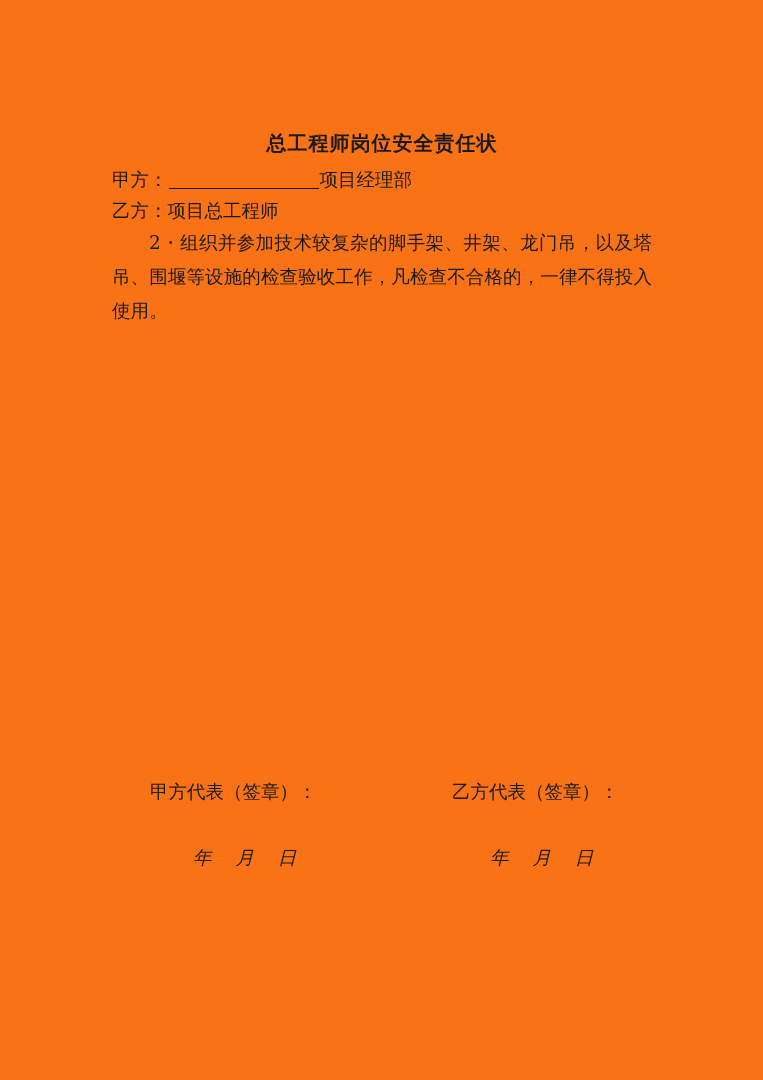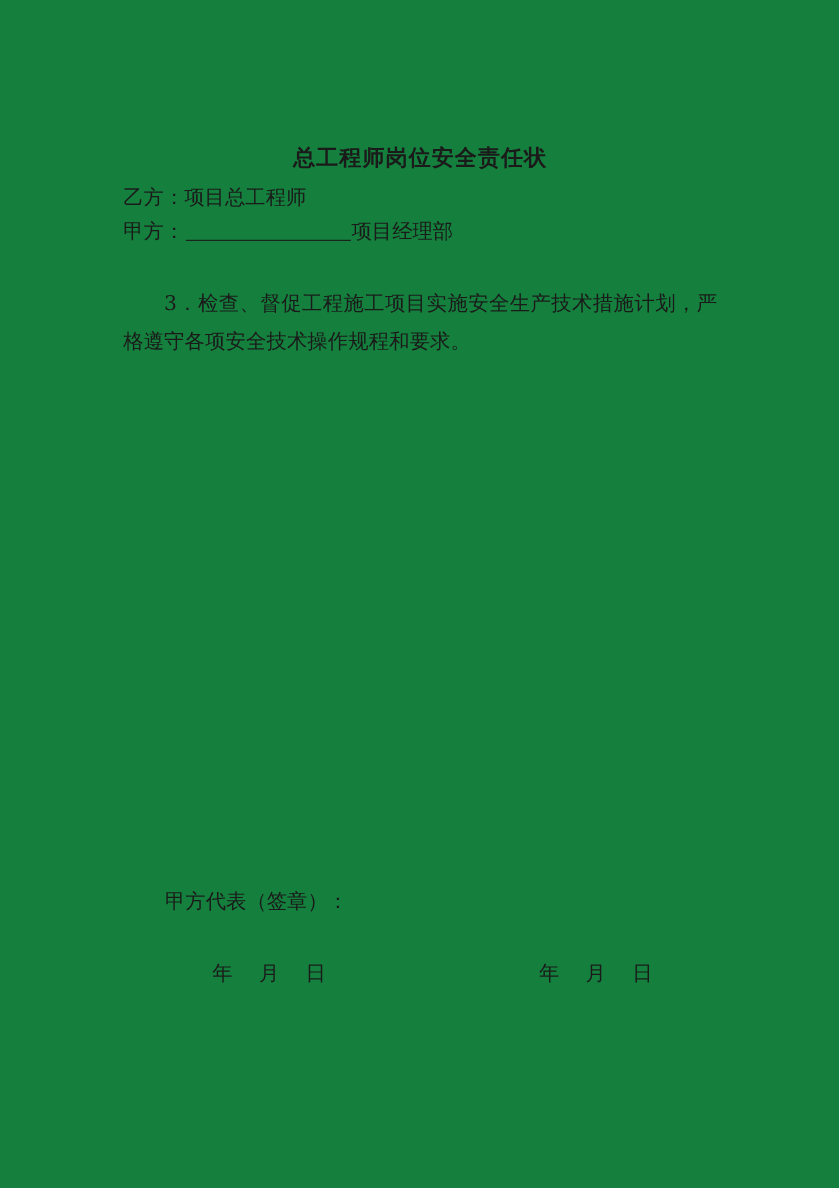--- a/index.html
+++ b/index.html
@@ -8,21 +8,21 @@
     background: #ffffff;
   }
   body {
     font-family: "DejaVu Serif", "Liberation Serif", serif;
     color: #1a1a1a;
   }
   .page {
     position: relative;
     width: 763px;
     height: 1080px;
-    background: #15803d;
+    background: #f97316;
     overflow: hidden;
     box-sizing: border-box;
   }
   .doc-body {
     position: absolute;
     left: 112px;
     top: 128px;
     width: 540px;
   }
 
@@ -64,21 +64,21 @@
     letter-spacing: 0.1px;
   }
   .clause-gap {
     height: 34px;
   }
 
   
   .sig-block {
     position: absolute;
     left: 112px;
-    top: 803px;
+    top: 775px;
     width: 560px;
   }
   .sig-row {
     position: relative;
     height: 34px;
     font-size: 18.5px;
     line-height: 34px;
     white-space: nowrap;
   }
   .sig-a {
@@ -91,20 +91,21 @@
     left: 340px;
     top: 0;
   }
   .date-row {
     position: relative;
     height: 34px;
     font-size: 18.5px;
     line-height: 34px;
     margin-top: 32px;
     white-space: nowrap;
+    font-style: italic;
   }
   .date-a {
     position: absolute;
     left: 81px;
     top: 0;
     letter-spacing: 9px;
   }
   .date-b {
     position: absolute;
     left: 378px;
@@ -114,35 +115,36 @@
 </style>
 </head>
 <body>
 
 <div class="page">
 
   <div class="doc-body">
 
     <h1 class="doc-title">总工程师岗位安全责任状</h1>
 
+    <p class="party-line"><span>甲方：</span><span class="fill-blank"></span><span>项目经理部</span></p>
+
     <p class="party-line"><span>乙方：</span><span>项目总工程师</span></p>
 
-    <p class="party-line"><span>甲方：</span><span class="fill-blank"></span><span>项目经理部</span></p>
-
+    <p class="clause">2・组织并参加技术较复杂的脚手架、井架、龙门吊，以及塔吊、围堰等设施的检查验收工作，凡检查不合格的，一律不得投入使用。</p>
 
     <div class="clause-gap"></div>
 
-    <p class="clause">3．检查、督促工程施工项目实施安全生产技术措施计划，严格遵守各项安全技术操作规程和要求。</p>
 
   </div>
 
   <div class="sig-block">
 
     <div class="sig-row">
       <span class="sig-a">甲方代表（签章）：</span>
+      <span class="sig-b">乙方代表（签章）：</span>
     </div>
 
     <div class="date-row">
       <span class="date-a">年 月 日</span>
       <span class="date-b">年 月 日</span>
     </div>
 
   </div>
 
 </div>

